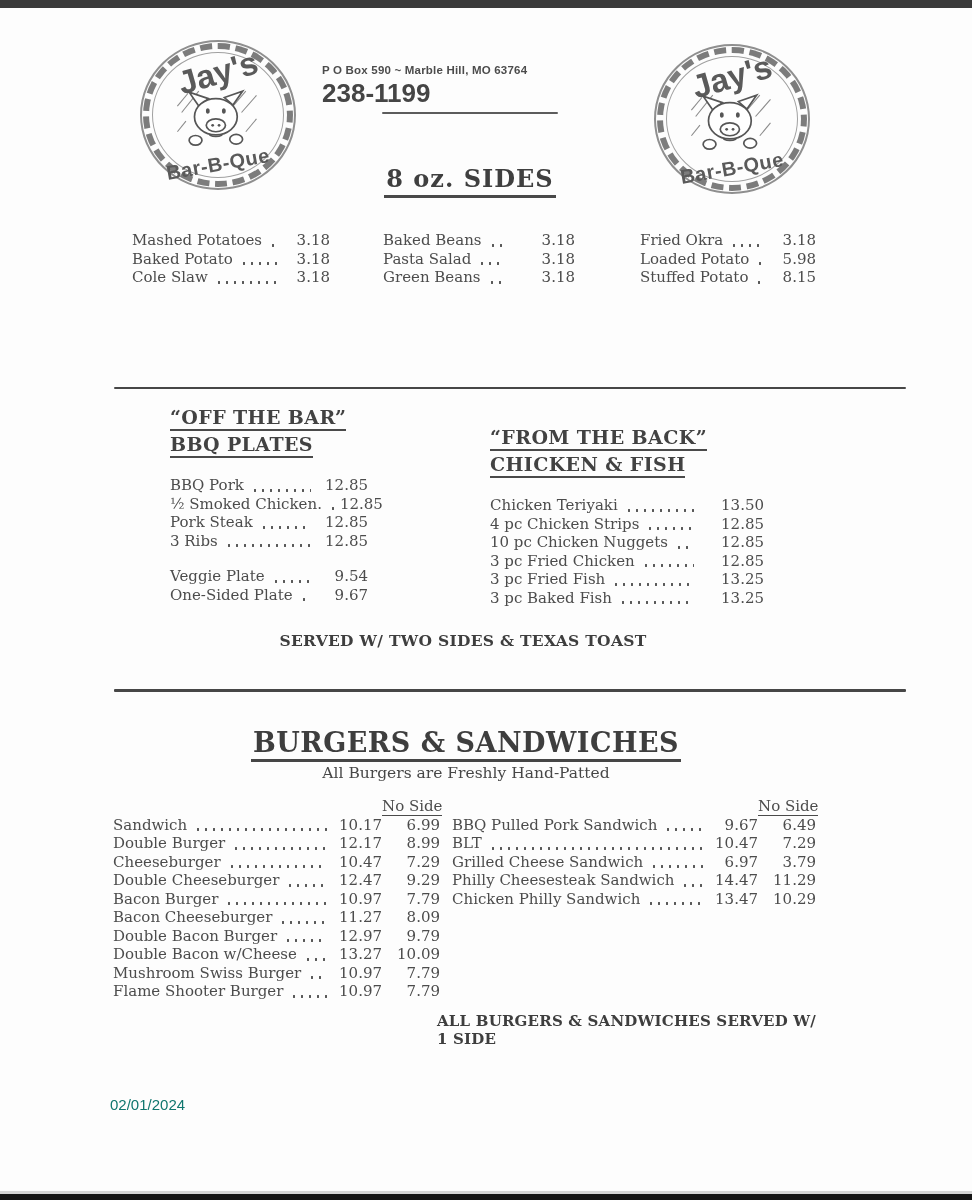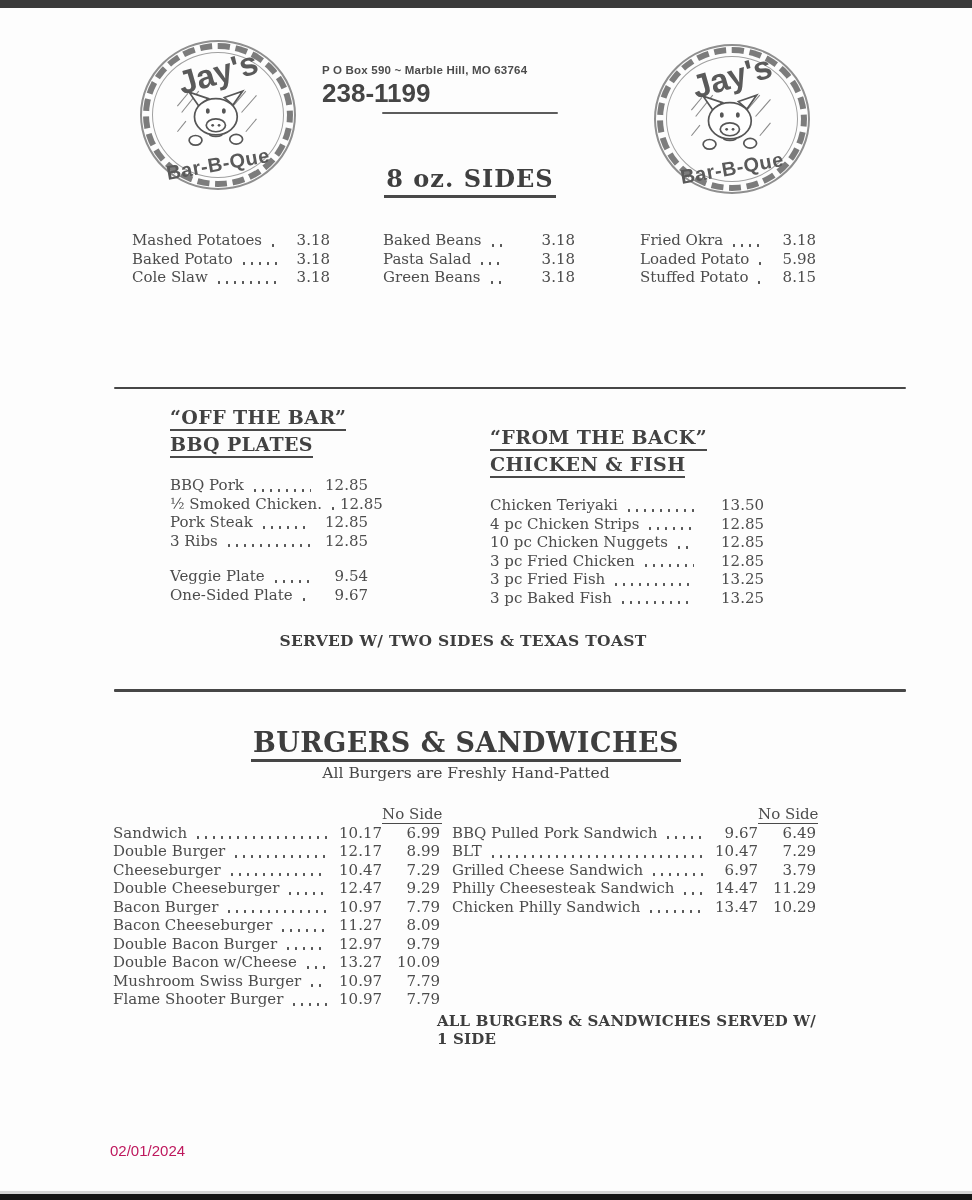--- a/index.html
+++ b/index.html
@@ -72,27 +72,27 @@
 
   .btitle { position:absolute; left:0; top:727px; width:932px; text-align:center; }
   .btitle .u { font:bold 27px "DejaVu Serif", serif; color:#3e3e3e; display:inline-block;
                border-bottom:3px solid #464646; padding:0 2px 1px; letter-spacing:.5px; }
   .bsub { position:absolute; left:0; top:764px; width:932px; text-align:center;
           font:15.5px "DejaVu Serif", serif; color:#474747; }
 
   .burgers { position:absolute; left:113px; top:797px; width:327px; }
   .sands   { position:absolute; left:452px; top:797px; width:364px; }
   .p1 { width:50px; } .p2 { width:58px; }
-  .hdr-row { justify-content:flex-end;margin-top:8px; }
+  .hdr-row { justify-content:flex-end; }
   .u2 { border-bottom:1.5px solid #4a4a4a; padding-bottom:0; }
 
   .bfoot { position:absolute; left:437px; top:1012px; width:380px;
            font:bold 15px "DejaVu Serif", serif; color:#3e3e3e; letter-spacing:.2px; }
 
-  .date { position:absolute; left:110px; top:1096px; font:15px "Liberation Sans", sans-serif; color:#be185d;margin-top:46px; }
+  .date { position:absolute; left:110px; top:1096px; font:15px "Liberation Sans", sans-serif; color:#0f766e; }
 </style>
 </head>
 <body>
 
 <div id="page">
   <div class="topbar"></div>
 
   <div class="logo left">
     <div class="ring1"></div>
     <div class="rope"></div>

